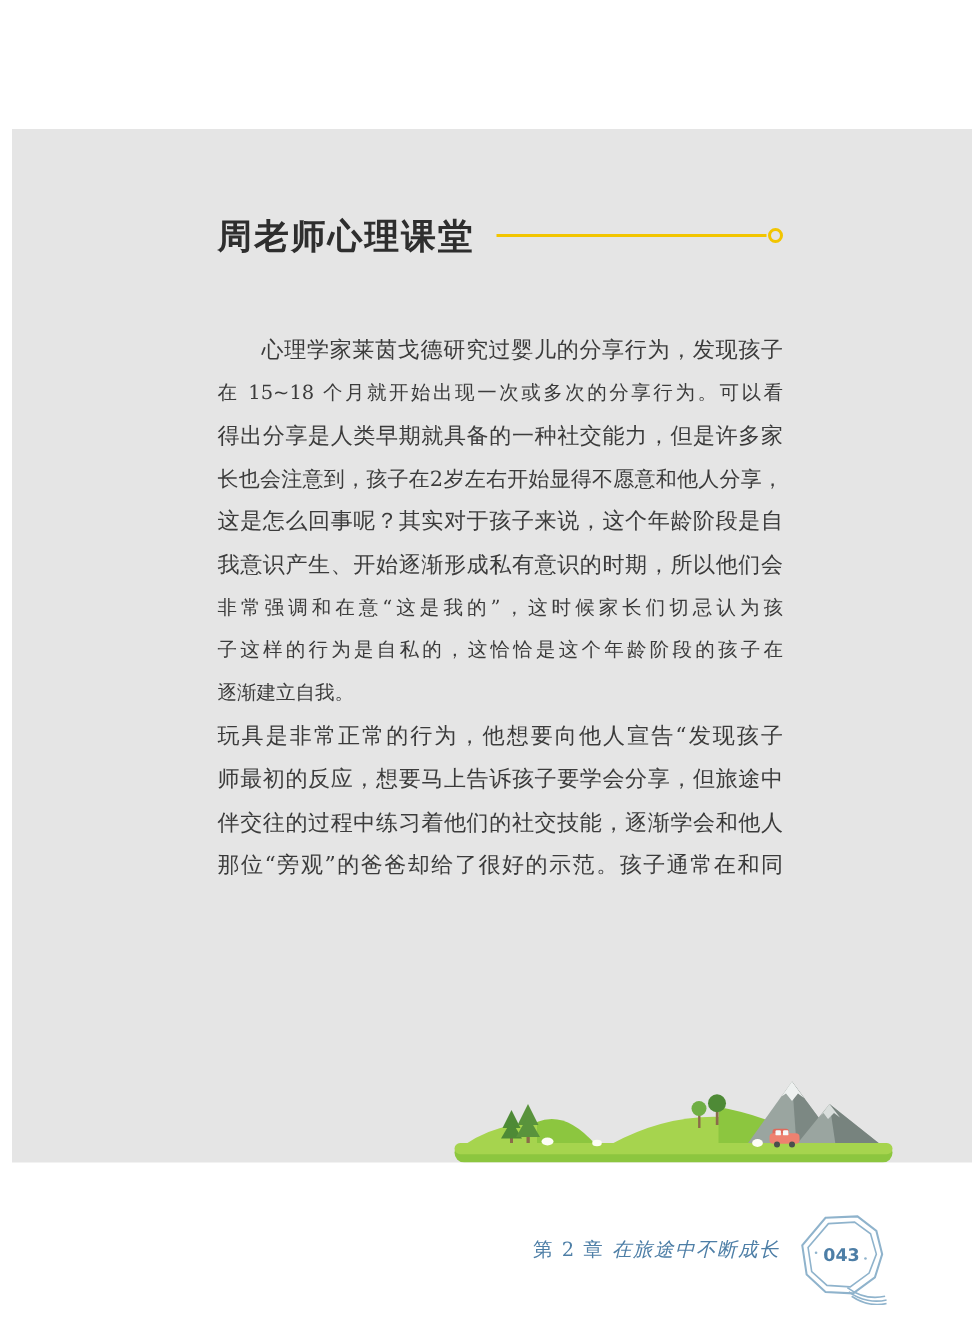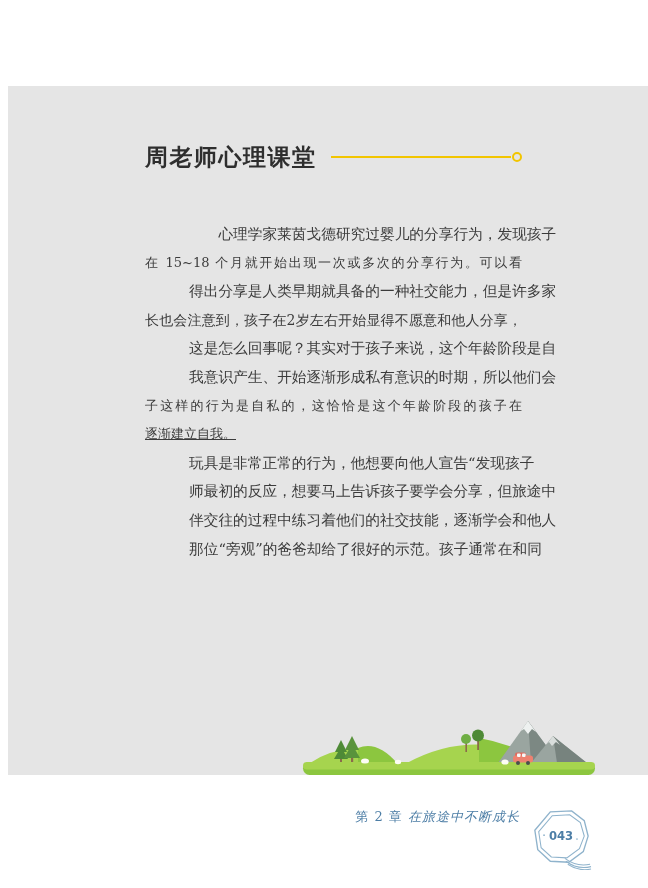--- a/index.html
+++ b/index.html
@@ -30,34 +30,34 @@
   
   .text-block{
     position:absolute;left:137px;top:134px;width:377px;
     color:#3b3b3b;
   }
   .line{
     height:28.6px;line-height:28.6px;font-size:13px;
     text-align:justify;text-align-last:justify;text-justify:inter-character;
     white-space:nowrap;overflow:visible;
   }
-  .line.s1{font-size:14.7px;margin-left:44px;}
+  .line.s1{font-size:14.7px;}
   .line.s2{font-size:14px;}
   .line.indent{text-indent:2em;}
-  .line.last{text-align-last:left;text-decoration:underline;}
+  .line.last{text-align-last:left;}
   
   .landscape{position:absolute;right:0;bottom:0;width:353px;height:75px;display:block;}
   
   .footer{
     position:absolute;left:0;top:808px;width:648px;height:64px;
     display:flex;justify-content:flex-end;align-items:flex-start;
     padding-right:56px;box-sizing:border-box;
   }
   .chapter-line{
-    color:#4D7EA6;font-size:13px;letter-spacing:1px;
+    color:#4D7EA6;font-size:13px;letter-spacing:1px;margin-top:16px;
     margin-right:10px;white-space:nowrap;
   }
   .chapter-title-text{font-style:italic;}
   .badge{width:62px;height:62px;display:block;}
 </style>
 </head>
 <body>
 
 <div class="page">
 
@@ -69,20 +69,21 @@
     </div>
   </div>
 
   <div class="text-block">
     <div class="line s1 indent">心理学家莱茵戈德研究过婴儿的分享行为，发现孩子</div>
     <div class="line">在 15~18 个月就开始出现一次或多次的分享行为。可以看</div>
     <div class="line s1">得出分享是人类早期就具备的一种社交能力，但是许多家</div>
     <div class="line s2">长也会注意到，孩子在2岁左右开始显得不愿意和他人分享，</div>
     <div class="line s1">这是怎么回事呢？其实对于孩子来说，这个年龄阶段是自</div>
     <div class="line s1">我意识产生、开始逐渐形成私有意识的时期，所以他们会</div>
+    <div class="line">非常强调和在意“这是我的”，这时候家长们切忌认为孩</div>
     <div class="line">子这样的行为是自私的，这恰恰是这个年龄阶段的孩子在</div>
     <div class="line last">逐渐建立自我。</div>
     <div class="line s1">玩具是非常正常的行为，他想要向他人宣告“发现孩子</div>
     <div class="line s1">师最初的反应，想要马上告诉孩子要学会分享，但旅途中</div>
     <div class="line s1">伴交往的过程中练习着他们的社交技能，逐渐学会和他人</div>
     <div class="line s1">那位“旁观”的爸爸却给了很好的示范。孩子通常在和同</div>
   </div>
 
   <svg class="landscape" viewBox="0 0 353 75">
 

